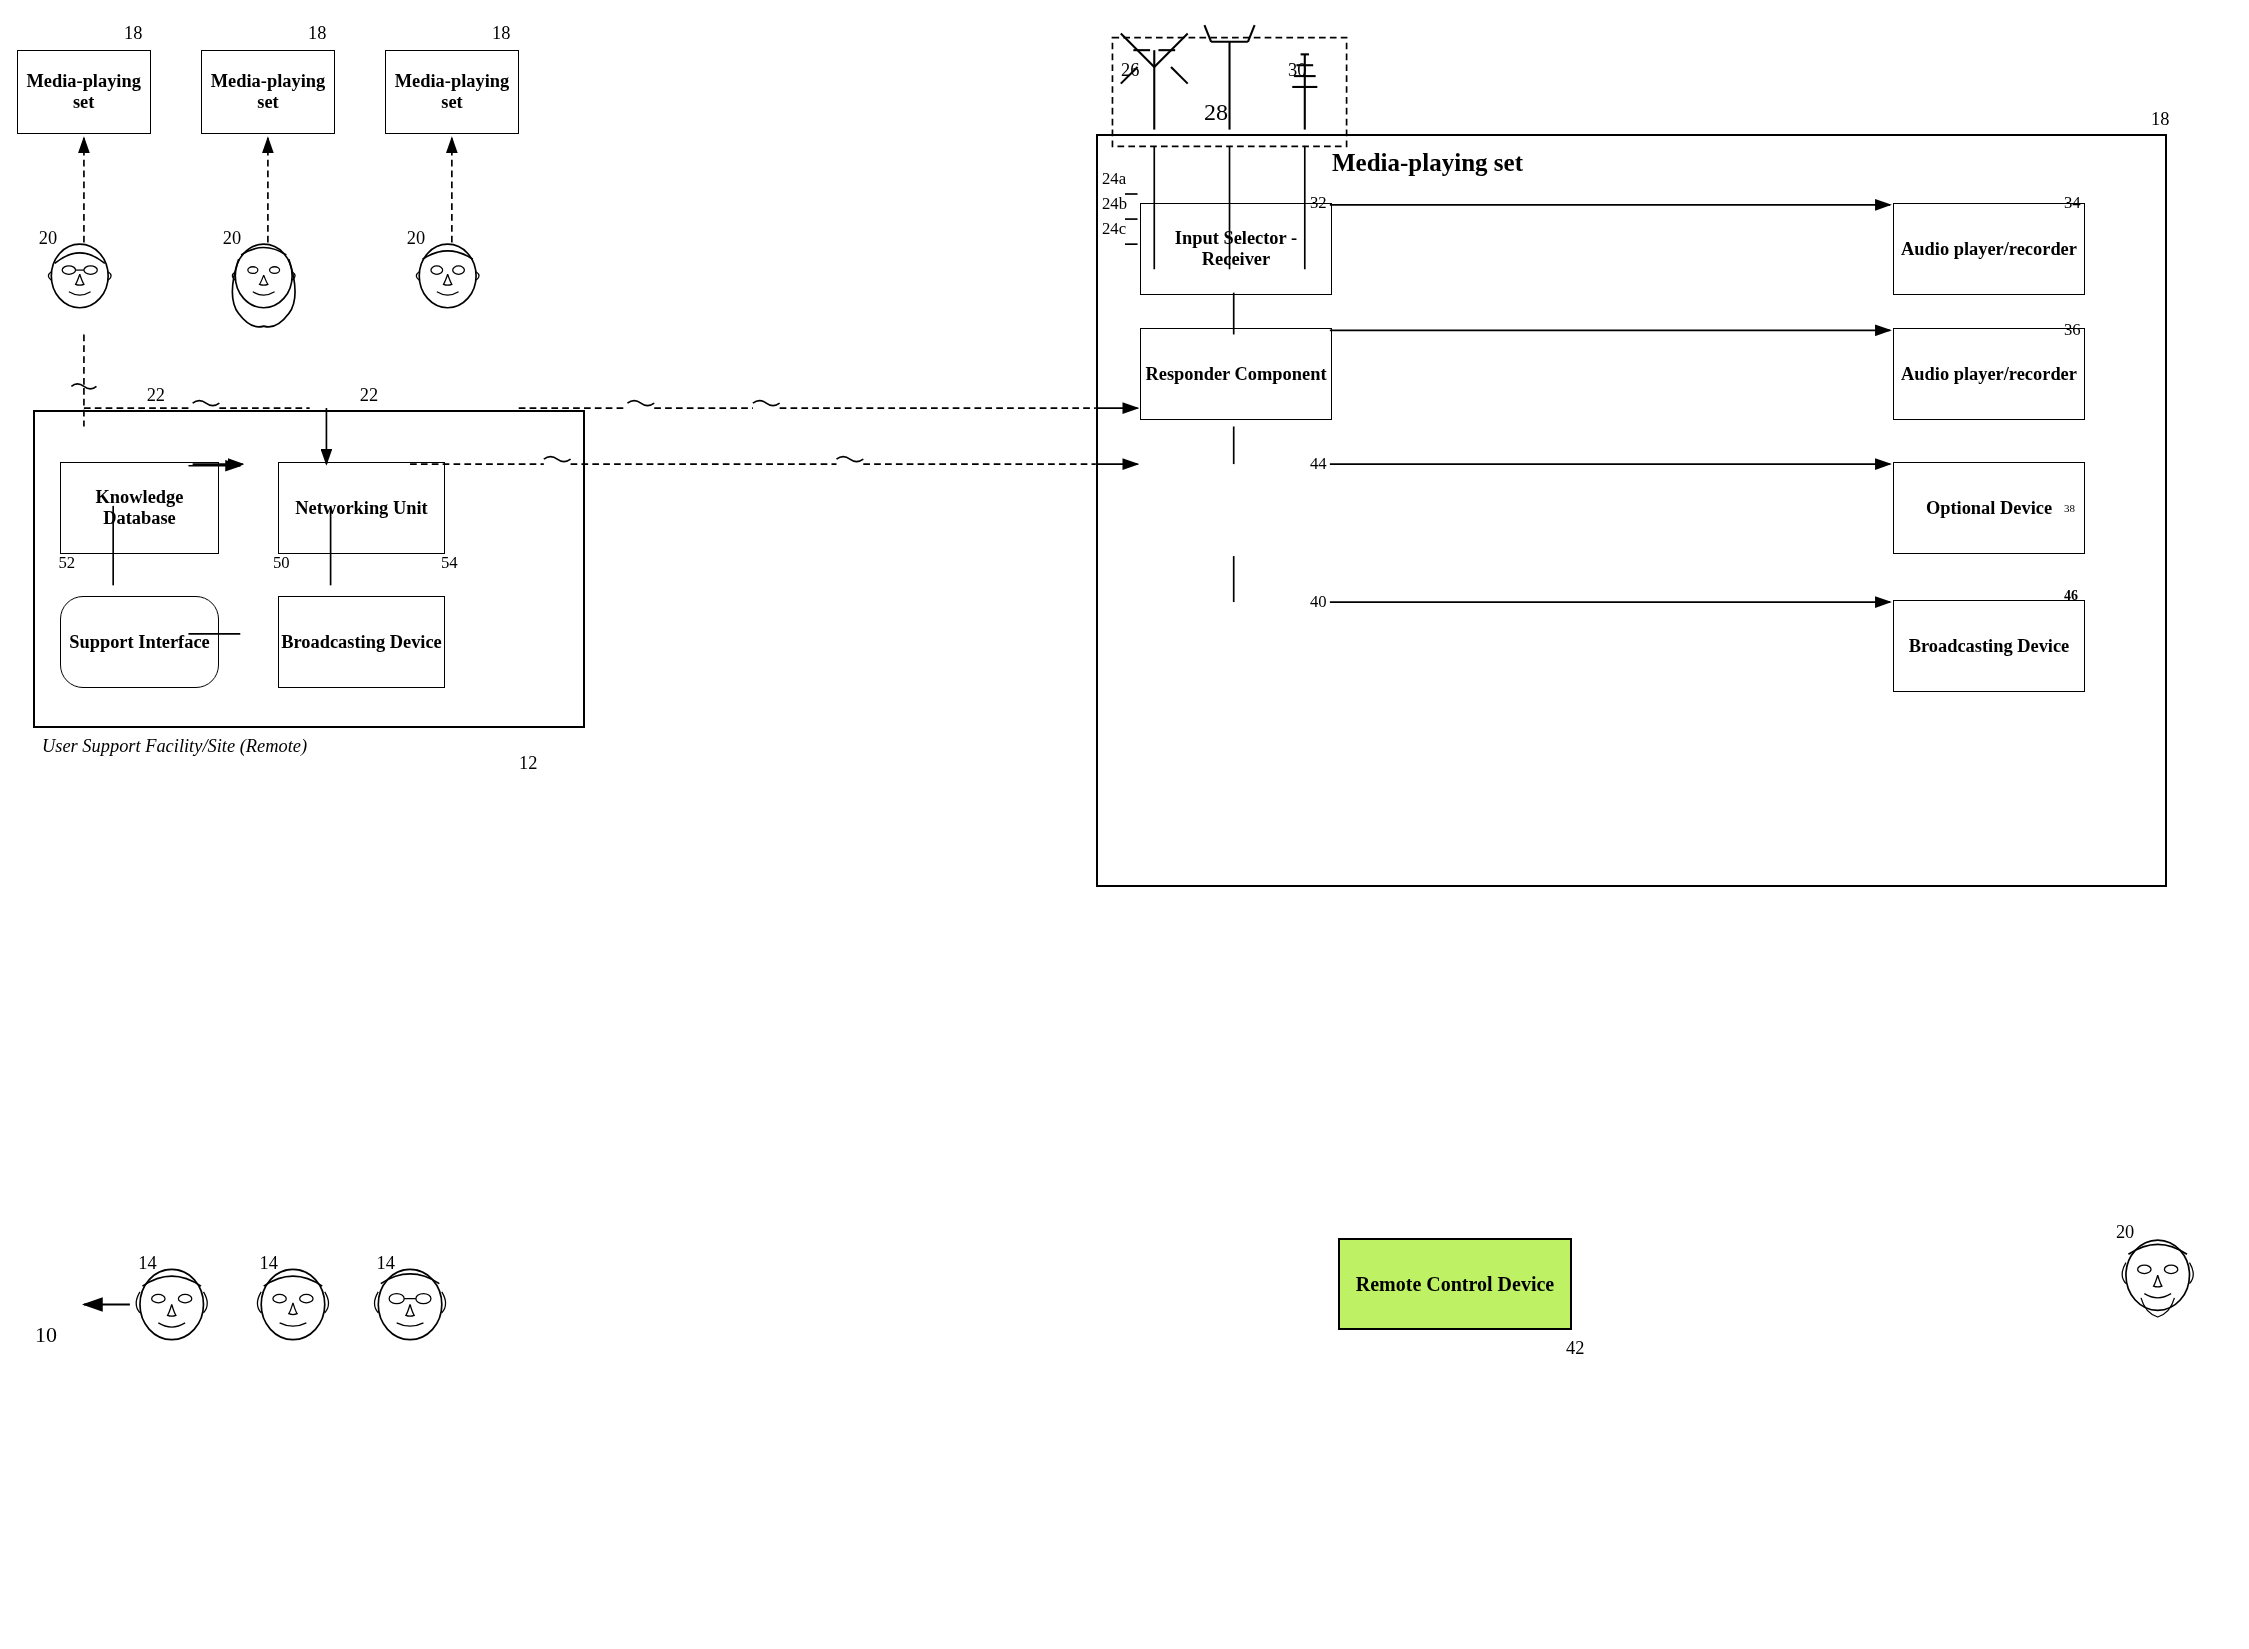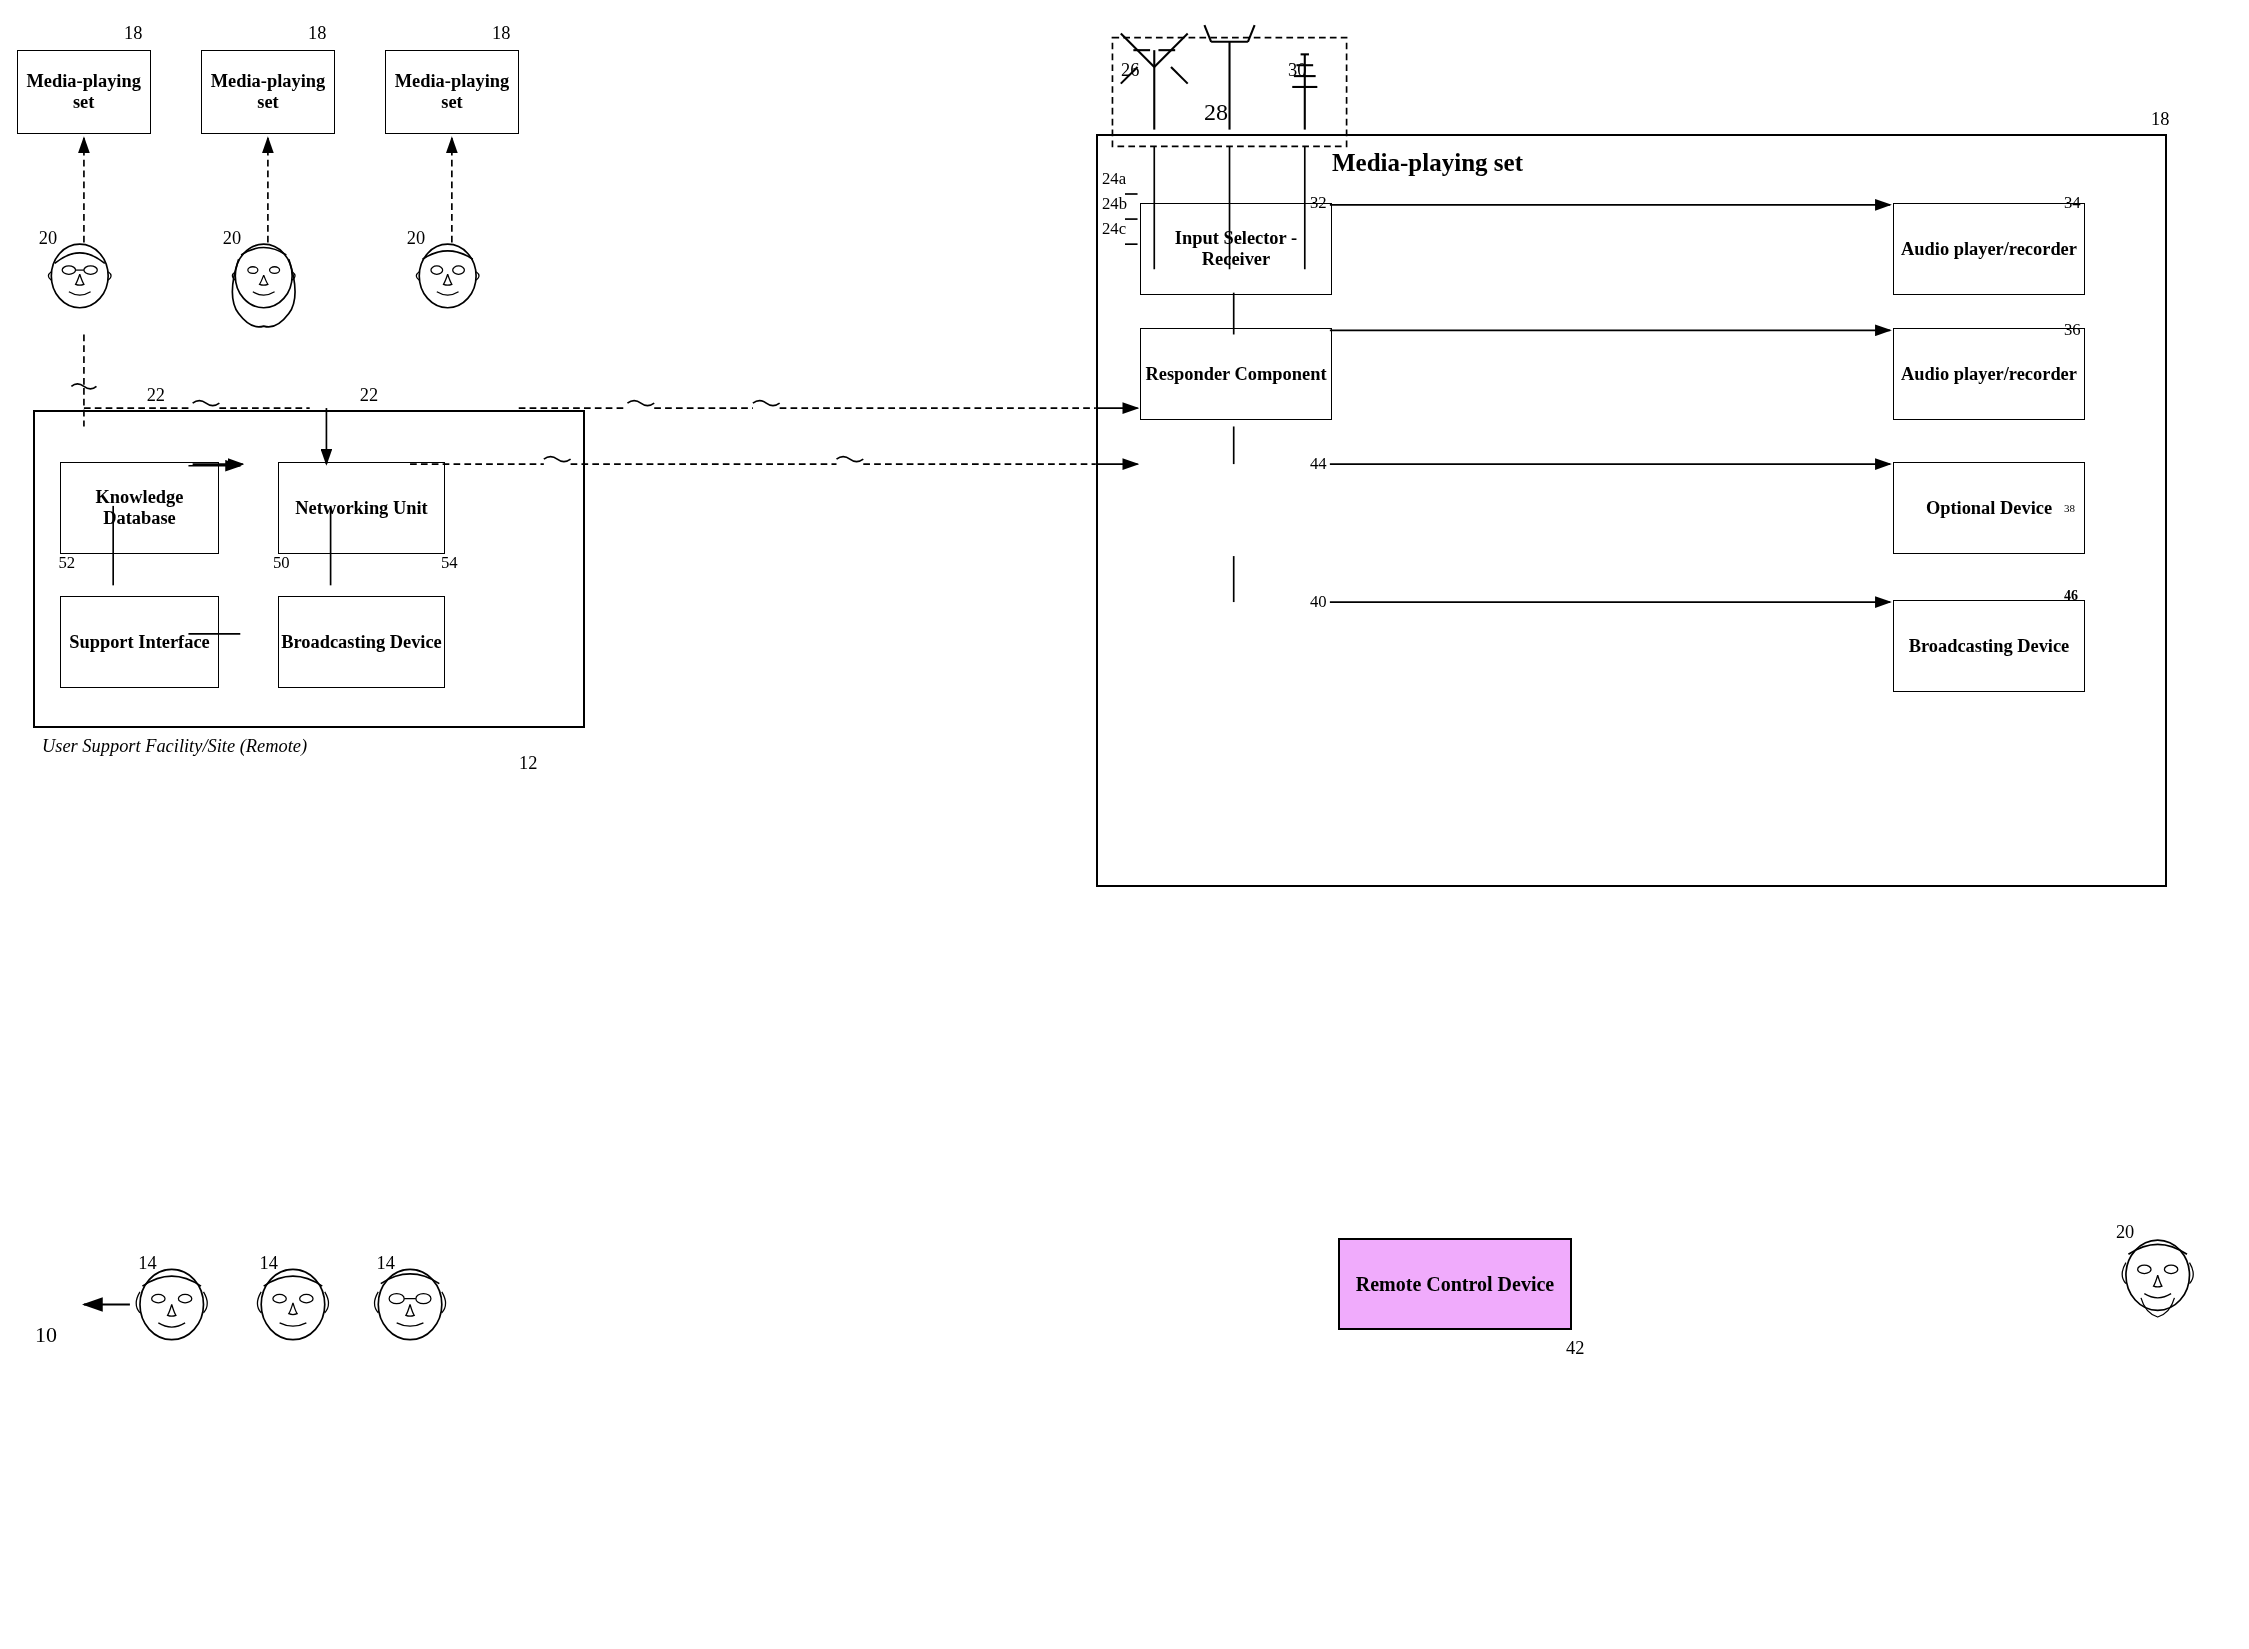--- a/index.html
+++ b/index.html
@@ -55,21 +55,21 @@
       display: flex;
       align-items: center;
       justify-content: center;
       text-align: center;
       font-size: 18.4px;
       font-weight: bold;
     }
 
     .knowledge-db { top: 50px; left: 25px; width: 159px; height: 92px; }
     .networking-unit { top: 50px; left: 243px; width: 167px; height: 92px; }
-    .support-interface { top: 184px; left: 25px; width: 159px; height: 92px; }
+    .support-interface { top: 184px; left: 25px; width: 159px; height: 92px; border-radius: 23px; }
     .broadcasting-left { top: 184px; left: 243px; width: 167px; height: 92px; }
 
     
     .right-outer {
       position: absolute;
       top: 134px;
       left: 1096px;
       width: 1071px;
       height: 753px;
       border: 2.5px solid #000;
@@ -100,21 +100,21 @@
       left: 1338px;
       width: 234px;
       height: 92px;
       border: 2.5px solid #000;
       display: flex;
       align-items: center;
       justify-content: center;
       text-align: center;
       font-size: 20px;
       font-weight: bold;
-      background: #f0abfc;
+      background: #bef264;
     }
 
     
     .svg-overlay {
       position: absolute;
       top: 0; left: 0;
       width: 2250px;
       height: 1649px;
       pointer-events: none;
     }

